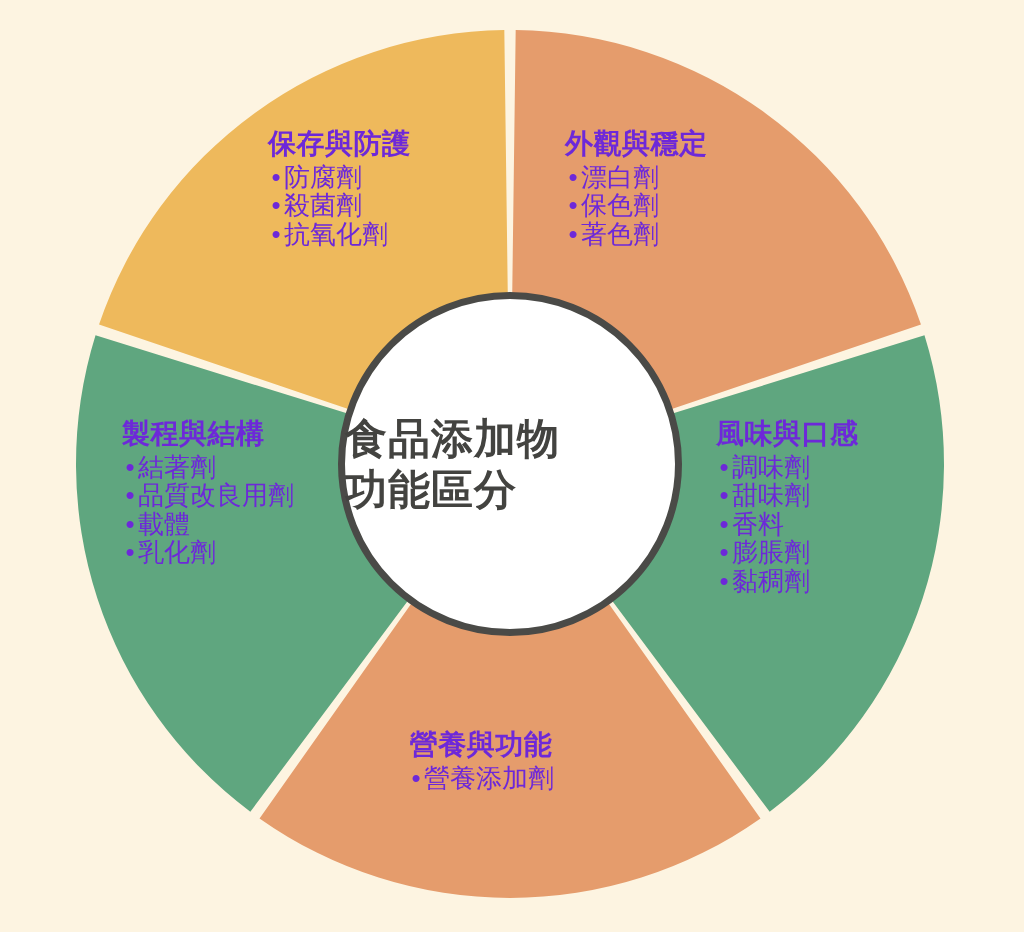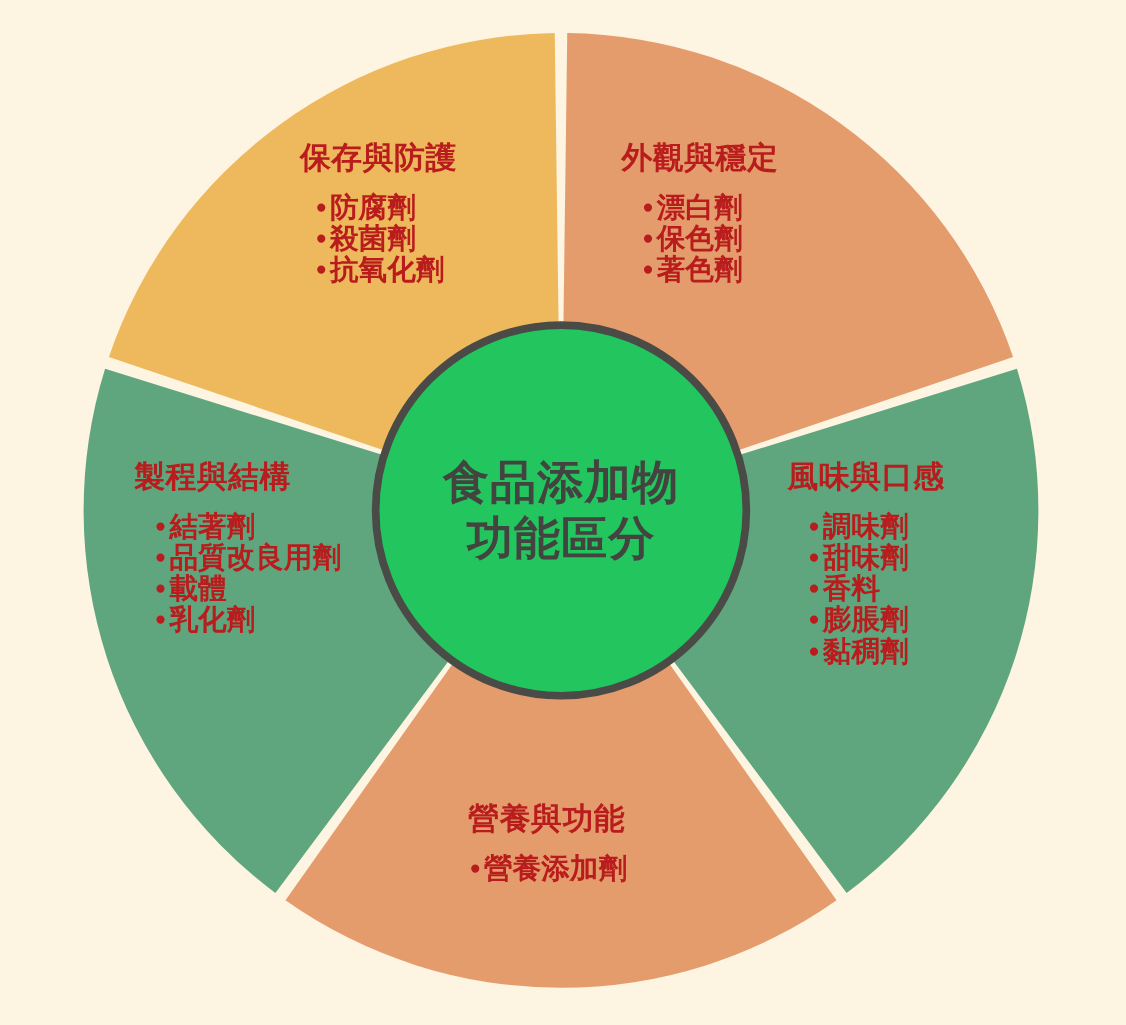--- a/index.html
+++ b/index.html
@@ -22,38 +22,38 @@
   }
   #wheel-svg {
     position: absolute;
     left: 0;
     top: 0;
     width: 1024px;
     height: 932px;
   }
   .seg-label {
     position: absolute;
-    color: #b91c1c;
+    color: #6d28d9;
     line-height: 1.02;
     pointer-events: none;
     text-align: left;
   }
   .seg-title {
     font-weight: bold;
     font-size: 28px;
     letter-spacing: 0.5px;
     margin-bottom: 5px;
     white-space: nowrap;
   }
   .seg-items {
     list-style: none;
-    margin: 16px;
+    margin: 0;
     padding: 0;
     font-size: 26px;
-    font-weight: 700;
+    font-weight: 400;
   }
   .seg-items li {
     white-space: nowrap;
     margin-bottom: 2px;
     padding-left: 0;
   }
   .bullet {
     display: inline-block;
     width: 16px;
     text-align: center;
@@ -70,26 +70,25 @@
   #cat-nutrition .seg-title { text-align: center; }
 
   
   #center-hub {
     position: absolute;
     left: 338px;
     top: 292px;
     width: 344px;
     height: 344px;
     border-radius: 50%;
-    background: #22c55e;
+    background: #ffffff;
     border: 7px solid #4A4A47;
     box-sizing: border-box;
     display: flex;
     flex-direction: column;
-    align-items: center;
     justify-content: center;
   }
   #center-hub .hub-line {
     font-size: 42px;
     font-weight: bold;
     color: #434340;
     line-height: 1.22;
     letter-spacing: 1px;
     white-space: nowrap;
   }

